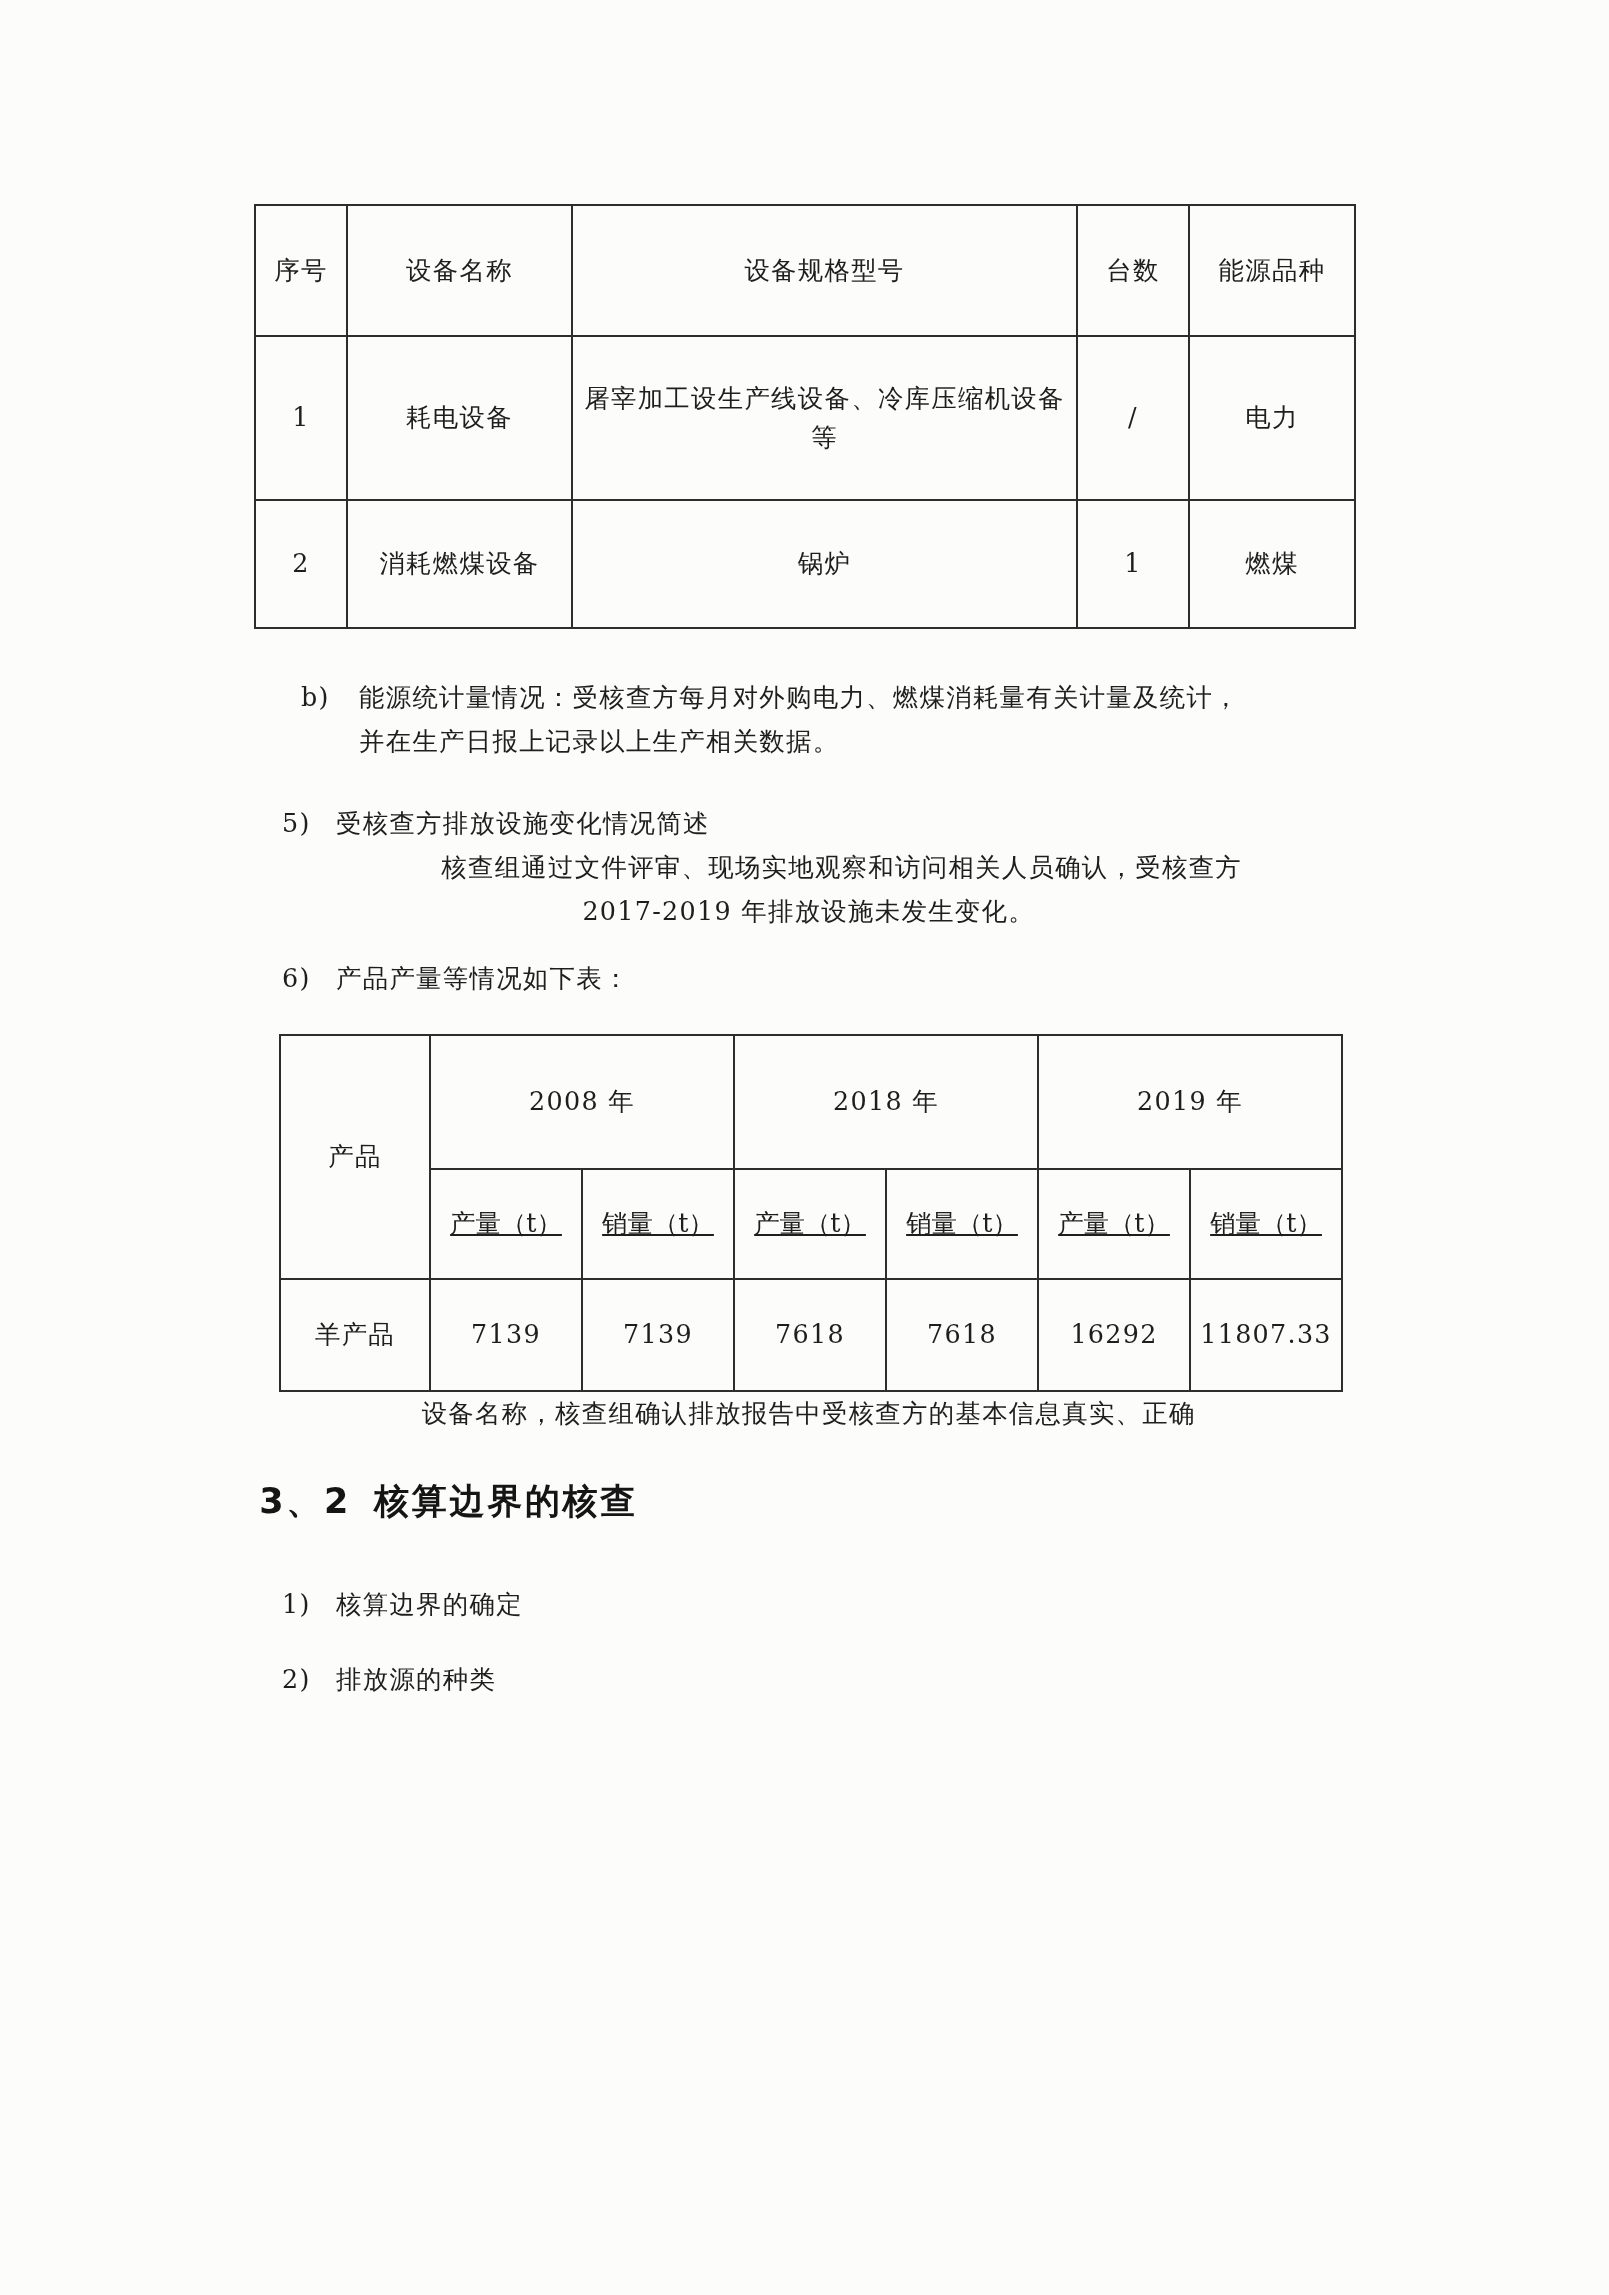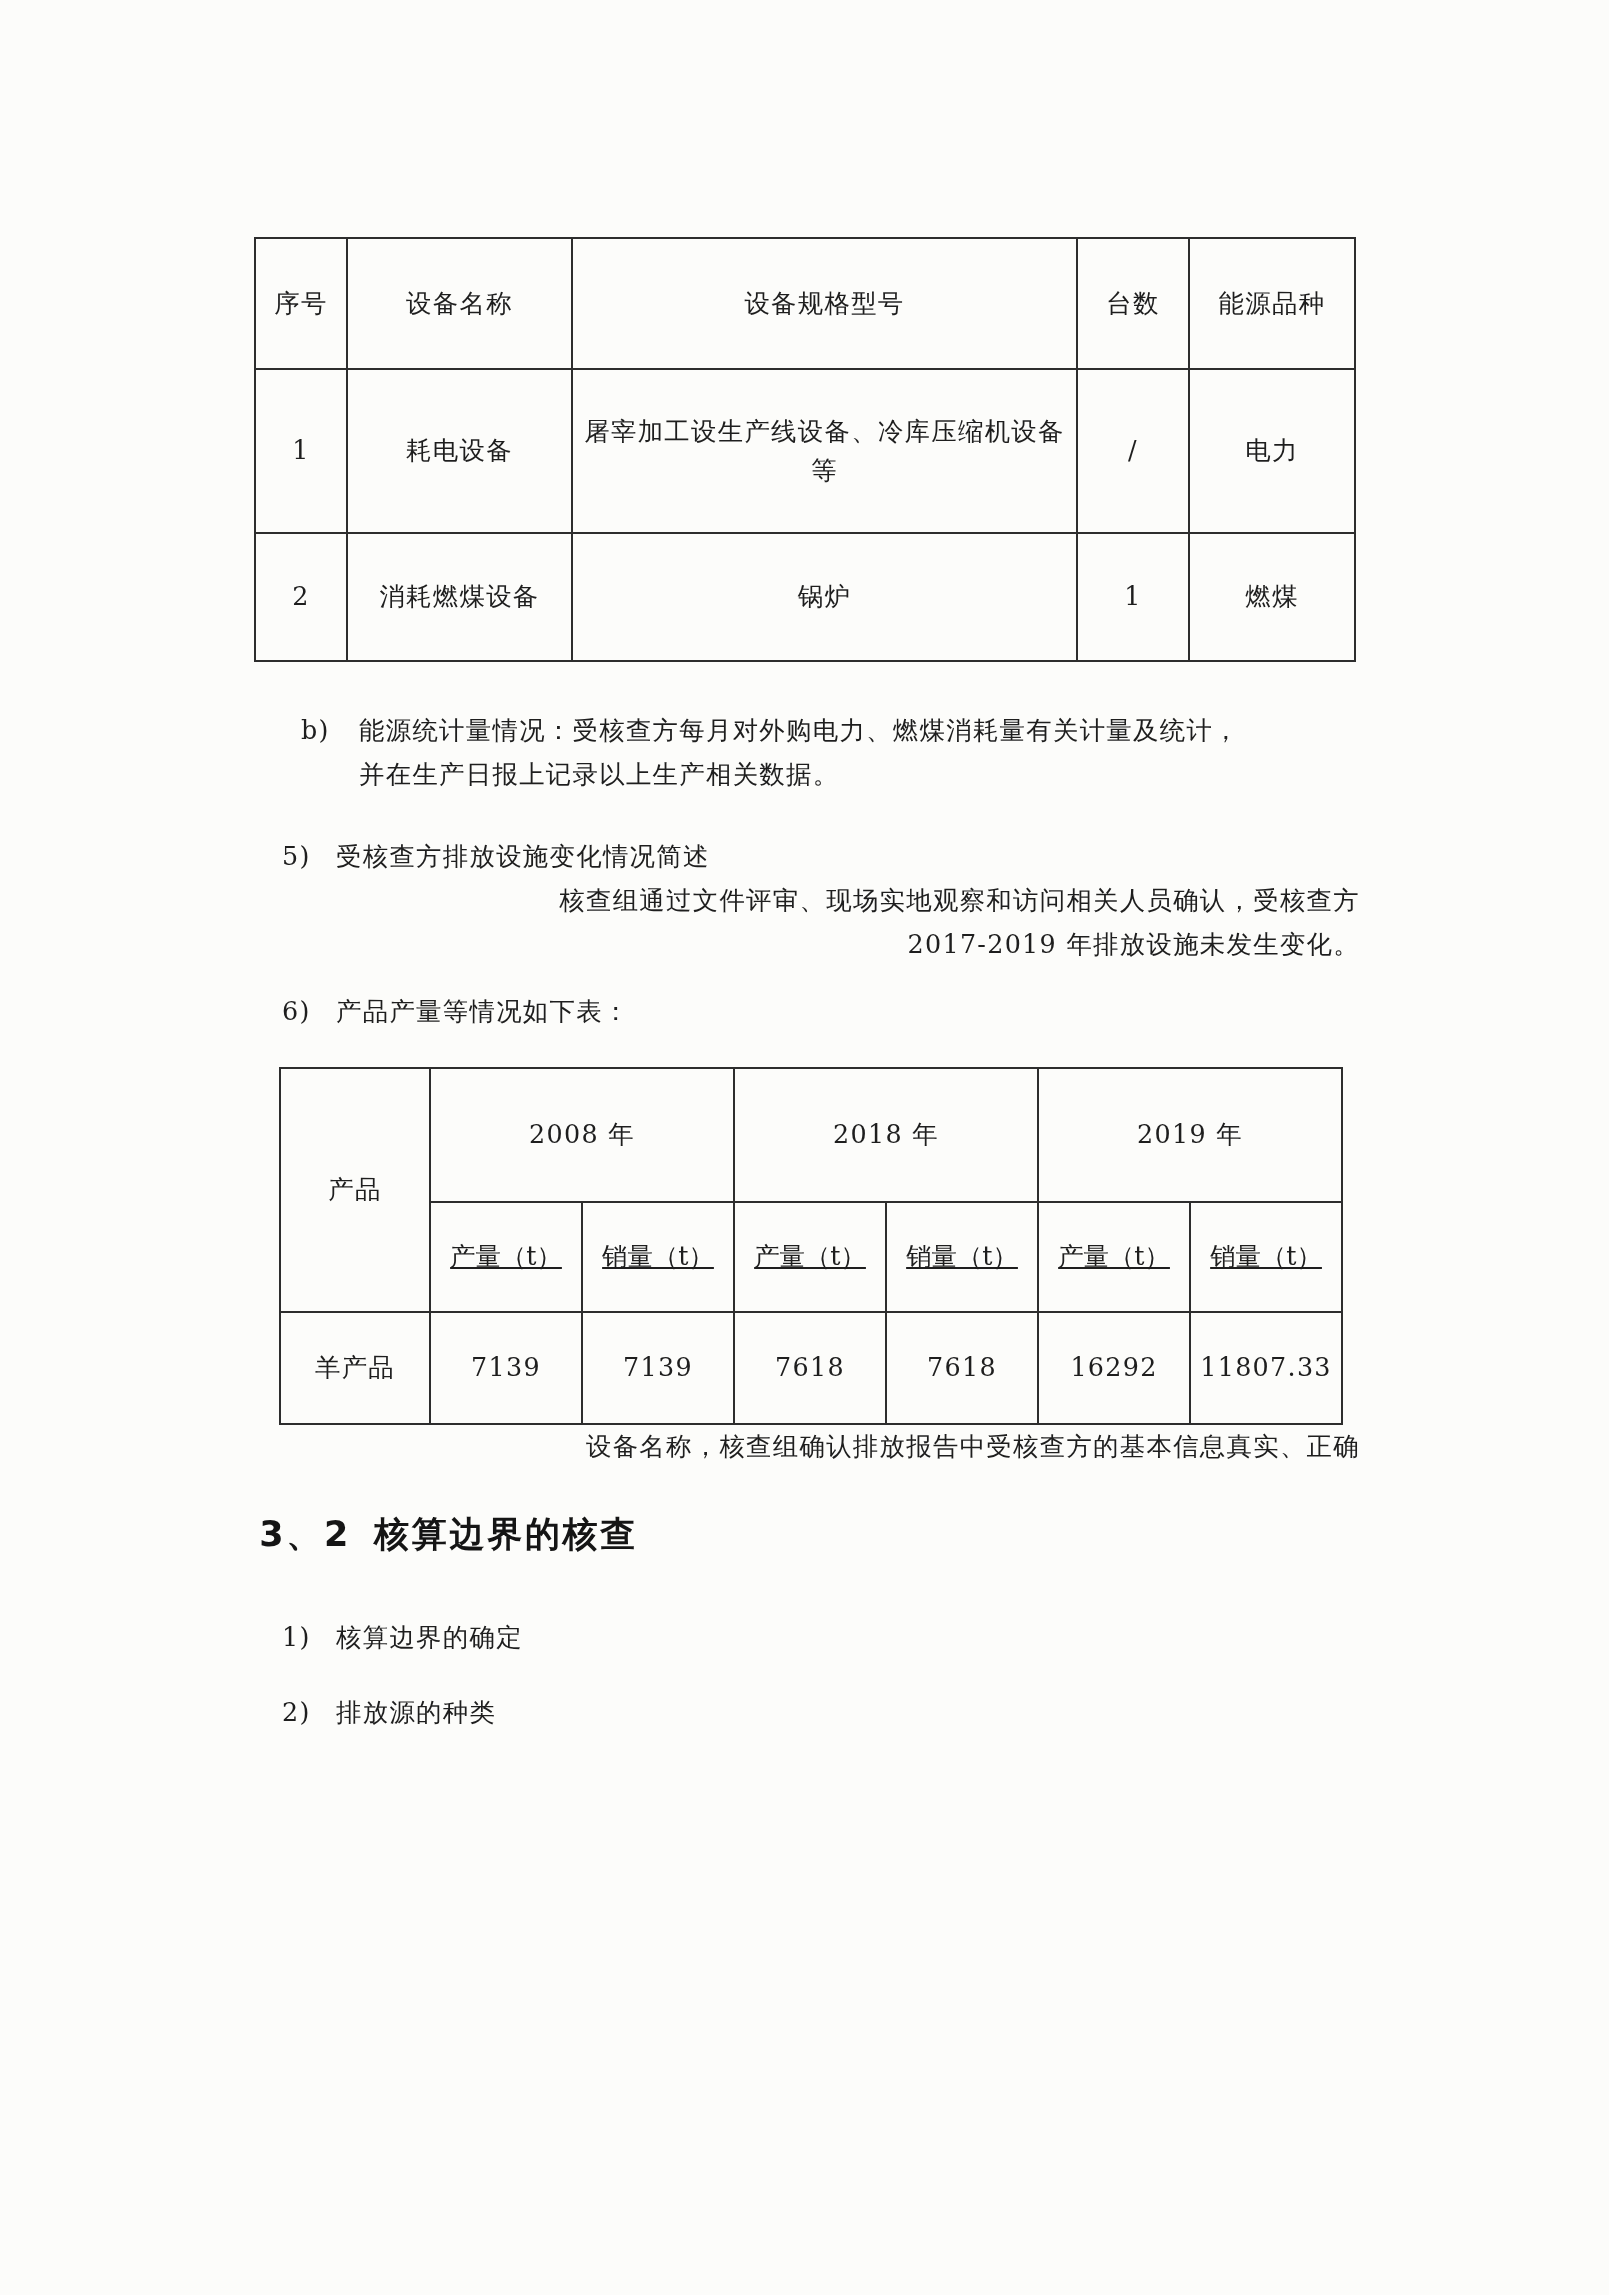--- a/index.html
+++ b/index.html
@@ -13,21 +13,21 @@
   .page {
     position:relative;
     box-sizing:border-box;
     width:1610px; height:2295px;
     padding:204px 250px 0 254px;
     font-size:25.4px;
     line-height:1.72;
     letter-spacing:1.3px;
   }
   
-  table.tbl { border-collapse:collapse; table-layout:fixed;margin-top:33px; }
+  table.tbl { border-collapse:collapse; table-layout:fixed; }
   table.tbl th, table.tbl td {
     border:2px solid #2d2d2d;
     font-weight:normal;
     text-align:center;
     vertical-align:middle;
     padding:0 8px;
     font-size:25.4px;
     line-height:1.55;
     box-sizing:border-box;
   }
@@ -55,21 +55,21 @@
   .item-6    { margin-top:24px; }
   .summary   { margin-top:48px; margin-left:3.3px; }
   .item-1    { margin-top:61px; }
   .para-bnd  { margin-top:40px; }
   .item-2    { margin-top:31px; }
 
   
   p.para {
     margin:0 0 0 3.3px;
     white-space:pre-wrap;
-    text-align:right;
+    text-align:center;
   }
   p.para.indent { text-indent:2.6em; }
 
   
   h2.heading {
     margin:44px 0 0 5.3px;
     display:flex;
     gap:23px;
     font-family:"DejaVu Sans","Liberation Sans",sans-serif;
     font-size:35px;

